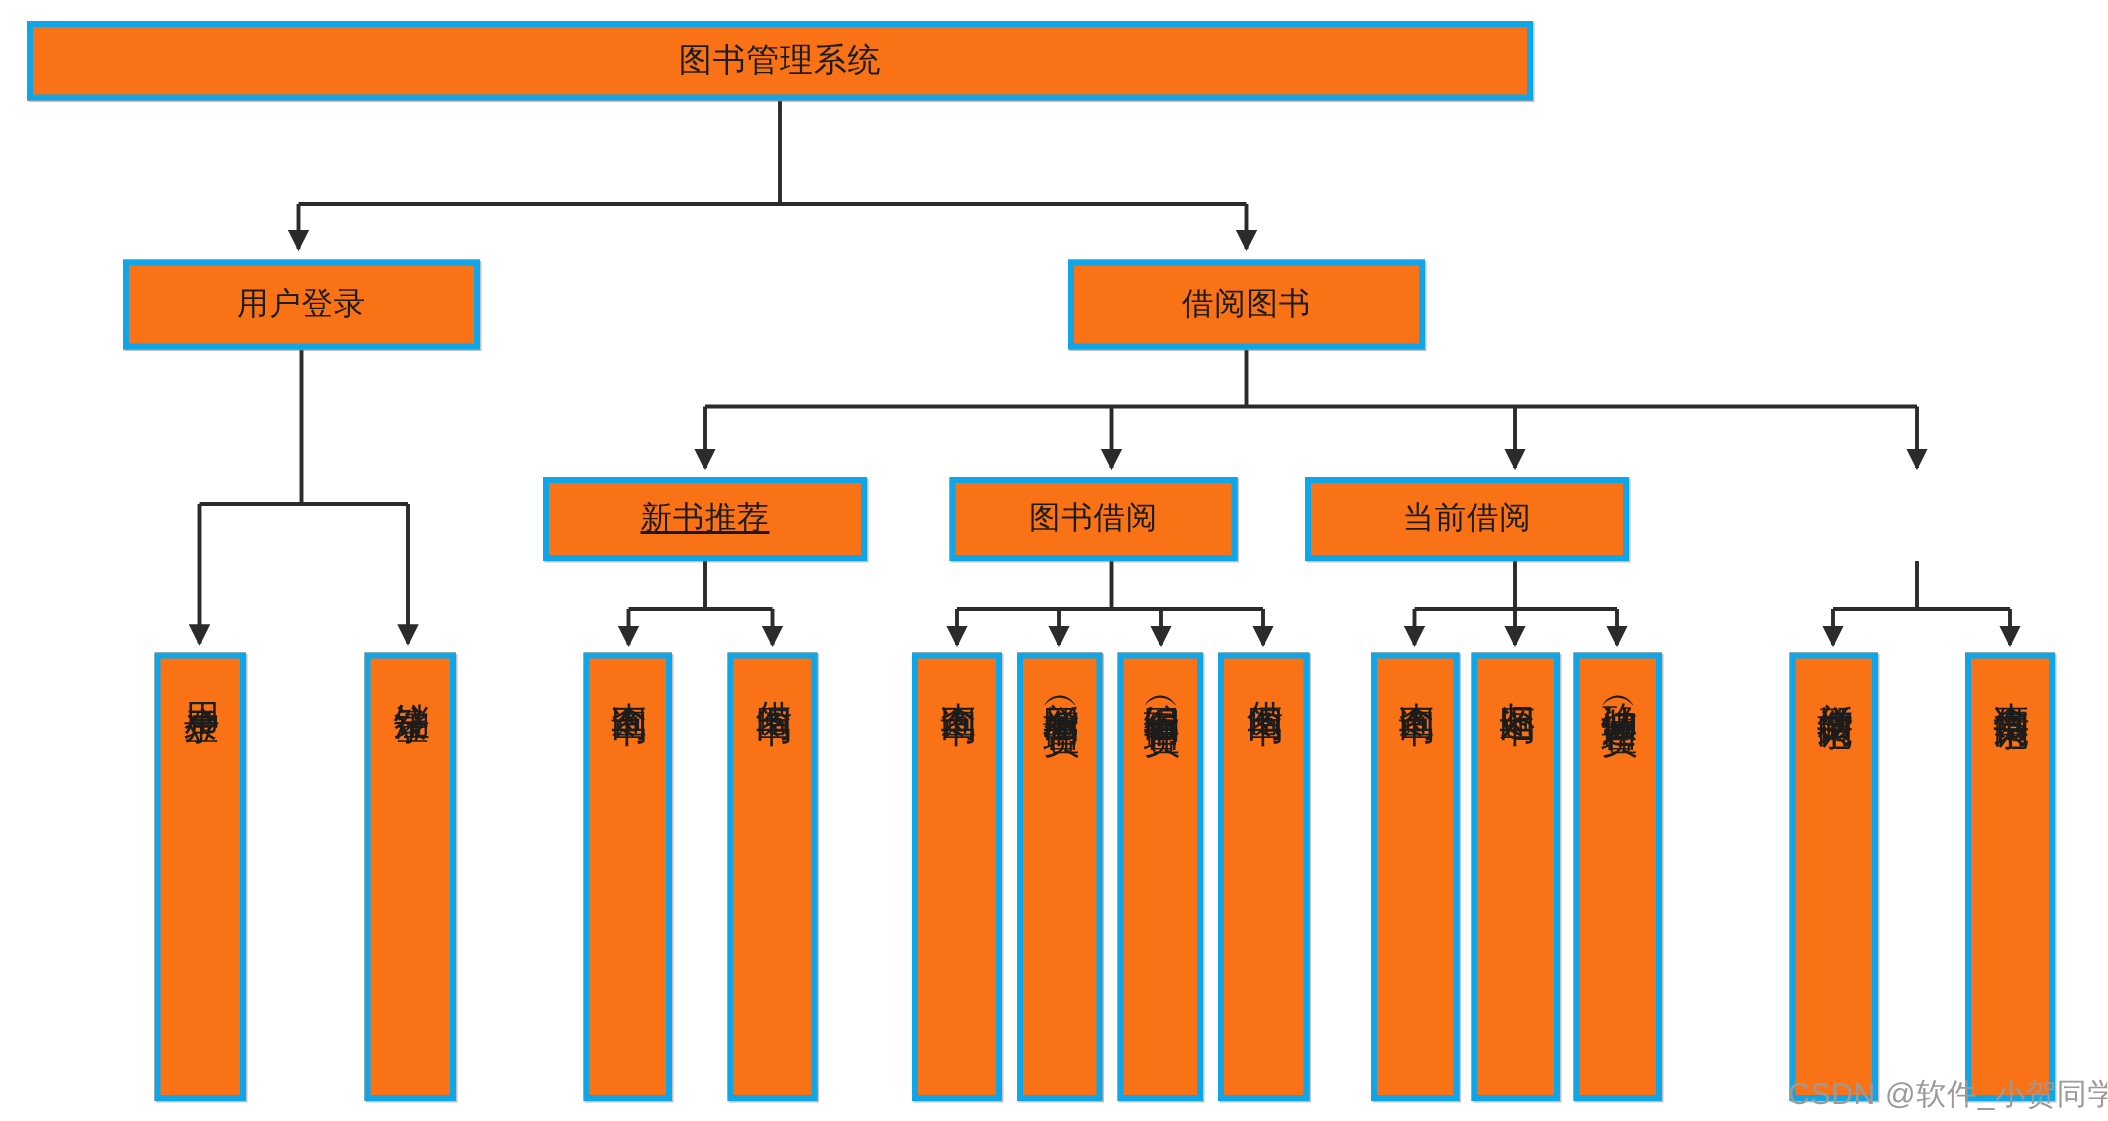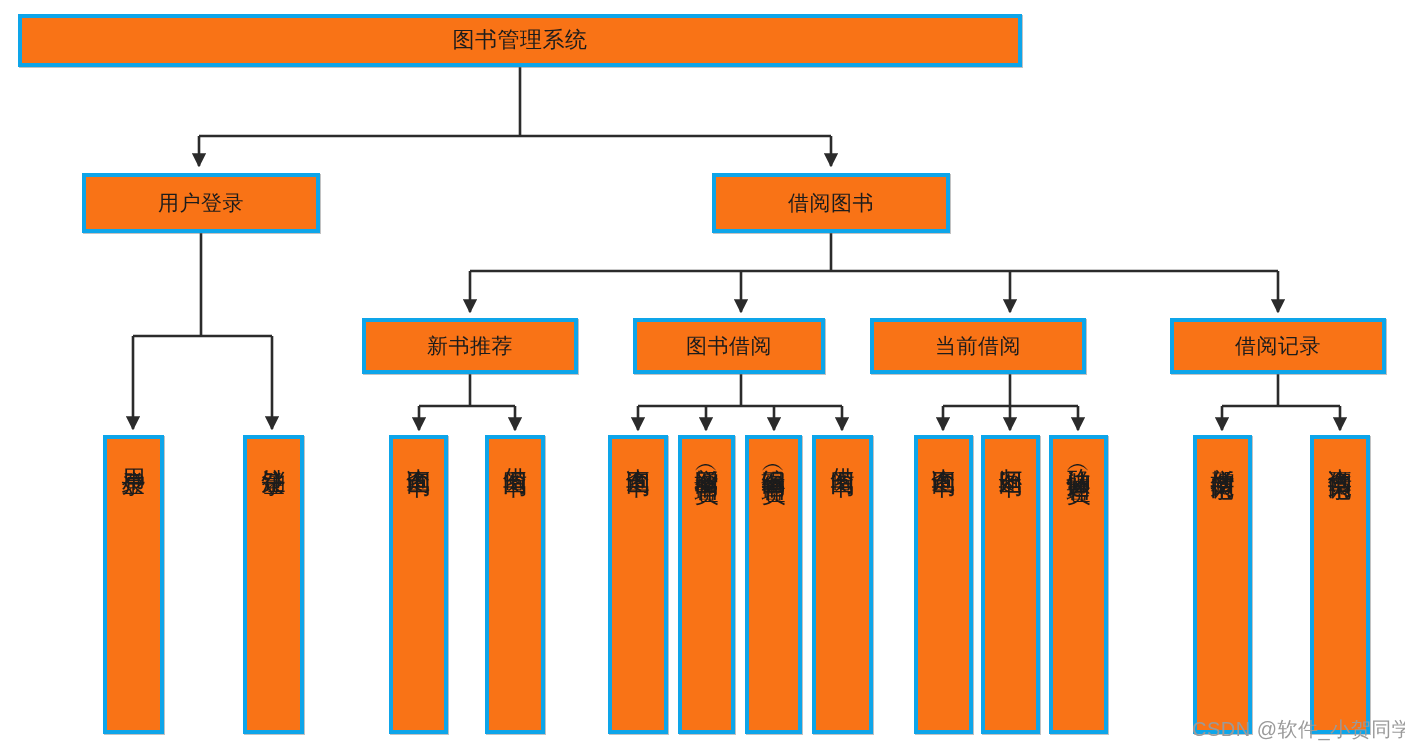--- a/index.html
+++ b/index.html
@@ -133,31 +133,28 @@
     <span class="label">图书管理系统</span>
   </div>
 
   <div class="node horizontal" style="left:82px; top:173px; width:238px; height:60px;">
     <span class="label">用户登录</span>
   </div>
   <div class="node horizontal" style="left:712px; top:173px; width:238px; height:60px;">
     <span class="label">借阅图书</span>
   </div>
 
-  <div class="node horizontal" style="left:362px; top:318px; width:216px; height:56px;">
+  <div class="node horizontal" style="left:362px; top:318px; width:216px; height:56px;text-decoration:underline;">
     <span class="label">新书推荐</span>
   </div>
   <div class="node horizontal" style="left:633px; top:318px; width:192px; height:56px;">
     <span class="label">图书借阅</span>
   </div>
   <div class="node horizontal" style="left:870px; top:318px; width:216px; height:56px;">
     <span class="label">当前借阅</span>
-  </div>
-  <div class="node horizontal" style="left:1170px; top:318px; width:216px; height:56px;">
-    <span class="label">借阅记录</span>
   </div>
 
   <div class="node vertical" style="left:103px; top:435px; width:61px; height:299px;">
     <span class="label">用户登录</span>
   </div>
   <div class="node vertical" style="left:243px; top:435px; width:61px; height:299px;">
     <span class="label">注销登录</span>
   </div>
   <div class="node vertical" style="left:389px; top:435px; width:59px; height:299px;">
     <span class="label">查询图书</span>

